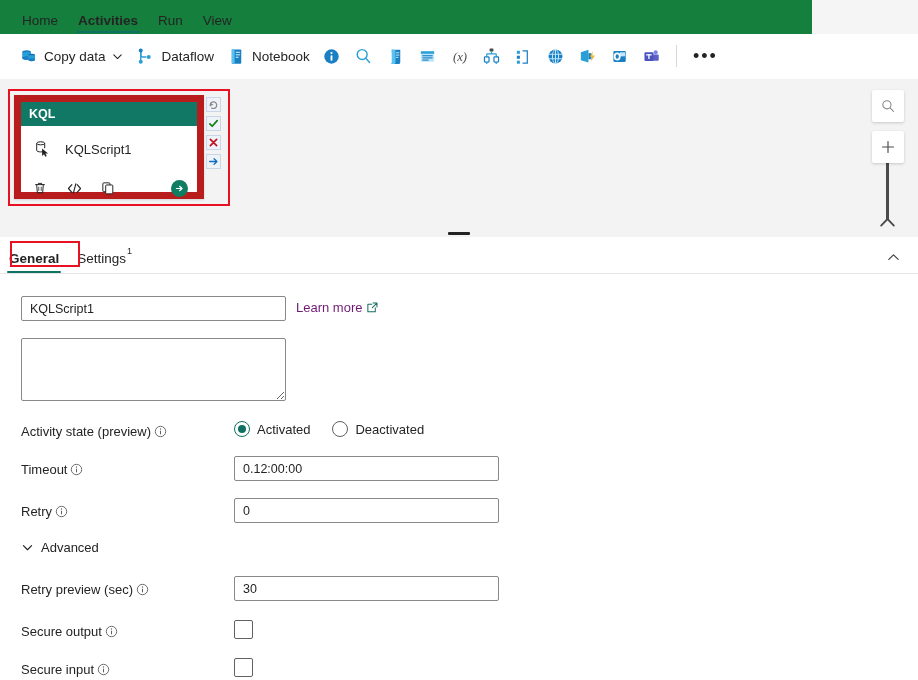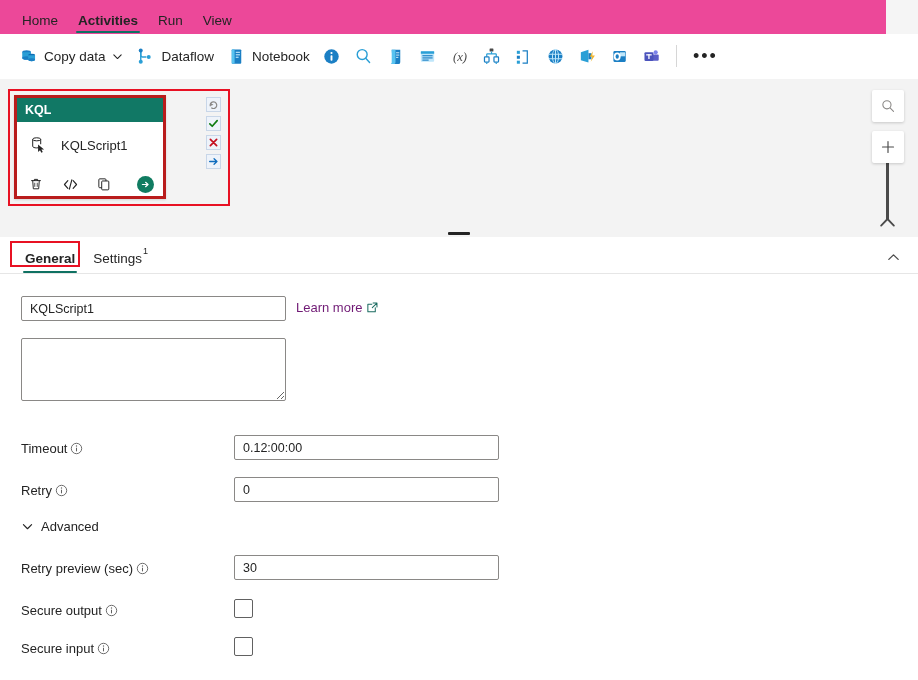--- a/index.html
+++ b/index.html
@@ -18,23 +18,23 @@
     position: relative;
     width: 918px;
     height: 680px;
     background: #f5f5f5;
   }
 
   
   .ribbon-tabs {
     position: absolute;
     top: 0; left: 0;
-    width: 886px;
+    width: 812px;
     height: 34px;
-    background: #ec4899;
+    background: #15803d;
     display: flex;
     align-items: flex-end;
     padding-left: 12px;
     box-sizing: border-box;
   }
   .ribbon-tab {
     font-size: 13.5px;
     color: #242424;
     padding: 0 10px 7px 10px;
     line-height: 1;
@@ -132,24 +132,24 @@
     width: 222px; height: 117px;
     border: 2.5px solid #e81123;
     box-sizing: border-box;
     pointer-events: none;
     z-index: 12;
   }
 
   .activity-card {
     position: absolute;
     left: 14px; top: 16px;
-    width: 152px;
+    width: 190px;
     height: 104px;
     background: #ffffff;
-    border: 3px solid #b91c1c;
+    border: 7px solid #b91c1c;
     box-sizing: border-box;
     box-shadow: 0 1px 2px rgba(0,0,0,0.12);
     z-index: 6;
   }
   .card-header {
     height: 24px;
     background: #117865;
     color: #ffffff;
     font-size: 12.5px;
     font-weight: 700;
@@ -283,21 +283,21 @@
     width: 918px;
     height: 443px;
     background: #ffffff;
   }
   .props-tabbar {
     position: relative;
     height: 37px;
     border-bottom: 1px solid #e6e6e6;
     display: flex;
     align-items: flex-end;
-    padding-left: 16px;
+    padding-left: 0;
     box-sizing: border-box;
   }
   .ptab {
     font-size: 13.5px;
     color: #242424;
     padding: 0 9px 8px 9px;
     position: relative;
     cursor: pointer;
     line-height: 1;
     white-space: nowrap;
@@ -762,20 +762,42 @@
         </div>
       </div>
 
       <div class="row">
         <div class="ctrl-area">
           <textarea class="area-field" style=""></textarea>
         </div>
       </div>
 
       <div class="row">
+        <div class="row-label">
+          <span>Activity state (preview)</span>
+          <span class="info-i">
+            <svg width="13" height="13" viewBox="0 0 14 14">
+              <circle cx="7" cy="7" r="5.6" fill="none" stroke="#616161" stroke-width="1"></circle>
+              <circle cx="7" cy="4.3" r="0.75" fill="#616161"></circle>
+              <rect x="6.45" y="5.9" width="1.1" height="4.4" rx="0.5" fill="#616161"></rect>
+            </svg>
+          </span>
+        </div>
+        <div class="radio-group">
+          <div class="radio-opt">
+            <span class="radio-mark">
+              <span class="radio-dot"></span>
+            </span>
+            <span class="radio-label">Activated</span>
+          </div>
+          <div class="radio-opt">
+            <span class="radio-mark off"></span>
+            <span class="radio-label">Deactivated</span>
+          </div>
+        </div>
       </div>
 
       <div class="row">
         <div class="row-label">
           <span>Timeout</span>
           <span class="info-i">
             <svg width="13" height="13" viewBox="0 0 14 14">
               <circle cx="7" cy="7" r="5.6" fill="none" stroke="#616161" stroke-width="1"></circle>
               <circle cx="7" cy="4.3" r="0.75" fill="#616161"></circle>
               <rect x="6.45" y="5.9" width="1.1" height="4.4" rx="0.5" fill="#616161"></rect>

